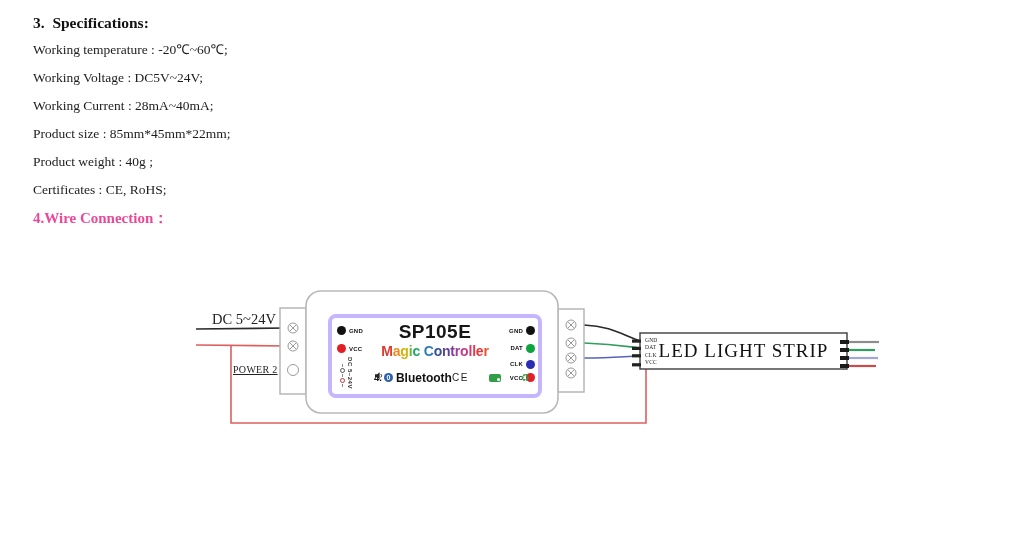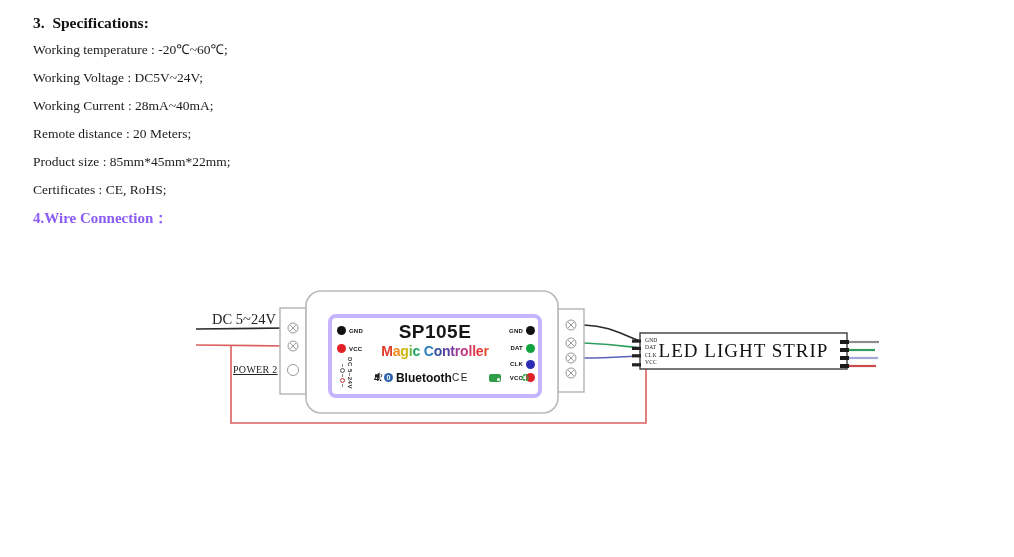--- a/index.html
+++ b/index.html
@@ -2,21 +2,21 @@
 <html><head>
 <meta charset="utf-8">
 <style>
   html,body{margin:0;padding:0;width:1014px;height:557px;background:#ffffff;overflow:hidden;}
   .page{position:relative;width:1014px;height:557px;font-family:"Liberation Serif",serif;color:#1c1c1c;}
 
   
   .specs{position:absolute;left:33px;top:14px;}
   .specs h2{font-size:15.5px;font-weight:bold;margin:0 0 11px 0;white-space:pre;color:#111;}
   .specs p{font-size:13.5px;margin:0 0 14.6px 0;line-height:13.5px;white-space:pre;}
-  .specs h3{font-size:15px;font-weight:bold;margin:-3px 0 0 0;color:#8b5cf6;}
+  .specs h3{font-size:15px;font-weight:bold;margin:-3px 0 0 0;color:#ec4899;}
 
   
   .diagram{position:absolute;inset:0;}
   .diagram svg{position:absolute;left:0;top:0;}
 
   .dc-label{position:absolute;left:200px;top:311px;width:88px;text-align:center;font-size:14.5px;color:#222;}
   .power2{position:absolute;left:233px;top:364px;font-size:10px;letter-spacing:.3px;color:#222;text-decoration:underline;}
 
   
   .ctrl-label{position:absolute;left:328px;top:314px;width:206px;height:76px;background:#fff;
@@ -58,22 +58,22 @@
 <body>
 
 <div class="page">
 
   <section class="specs">
     <h2>3.  Specifications:</h2>
     <div id="spec-list">
         <p>Working temperature : -20℃~60℃;</p>
         <p>Working Voltage : DC5V~24V;</p>
         <p>Working Current : 28mA~40mA;</p>
-        <p>Remote distance : 20 Meters;</p>
         <p>Product size : 85mm*45mm*22mm;</p>
+        <p>Product weight : 40g ;</p>
         <p>Certificates : CE, RoHS;</p>
       </div>
     <h3>4.Wire Connection：</h3>
   </section>
 
   <div class="diagram">
 
     <svg width="1014" height="557" viewBox="0 0 1014 557">
 
       <path d="M196,329 L287,328" fill="none" stroke-width="1.6" stroke="#2a2a2a"></path>

